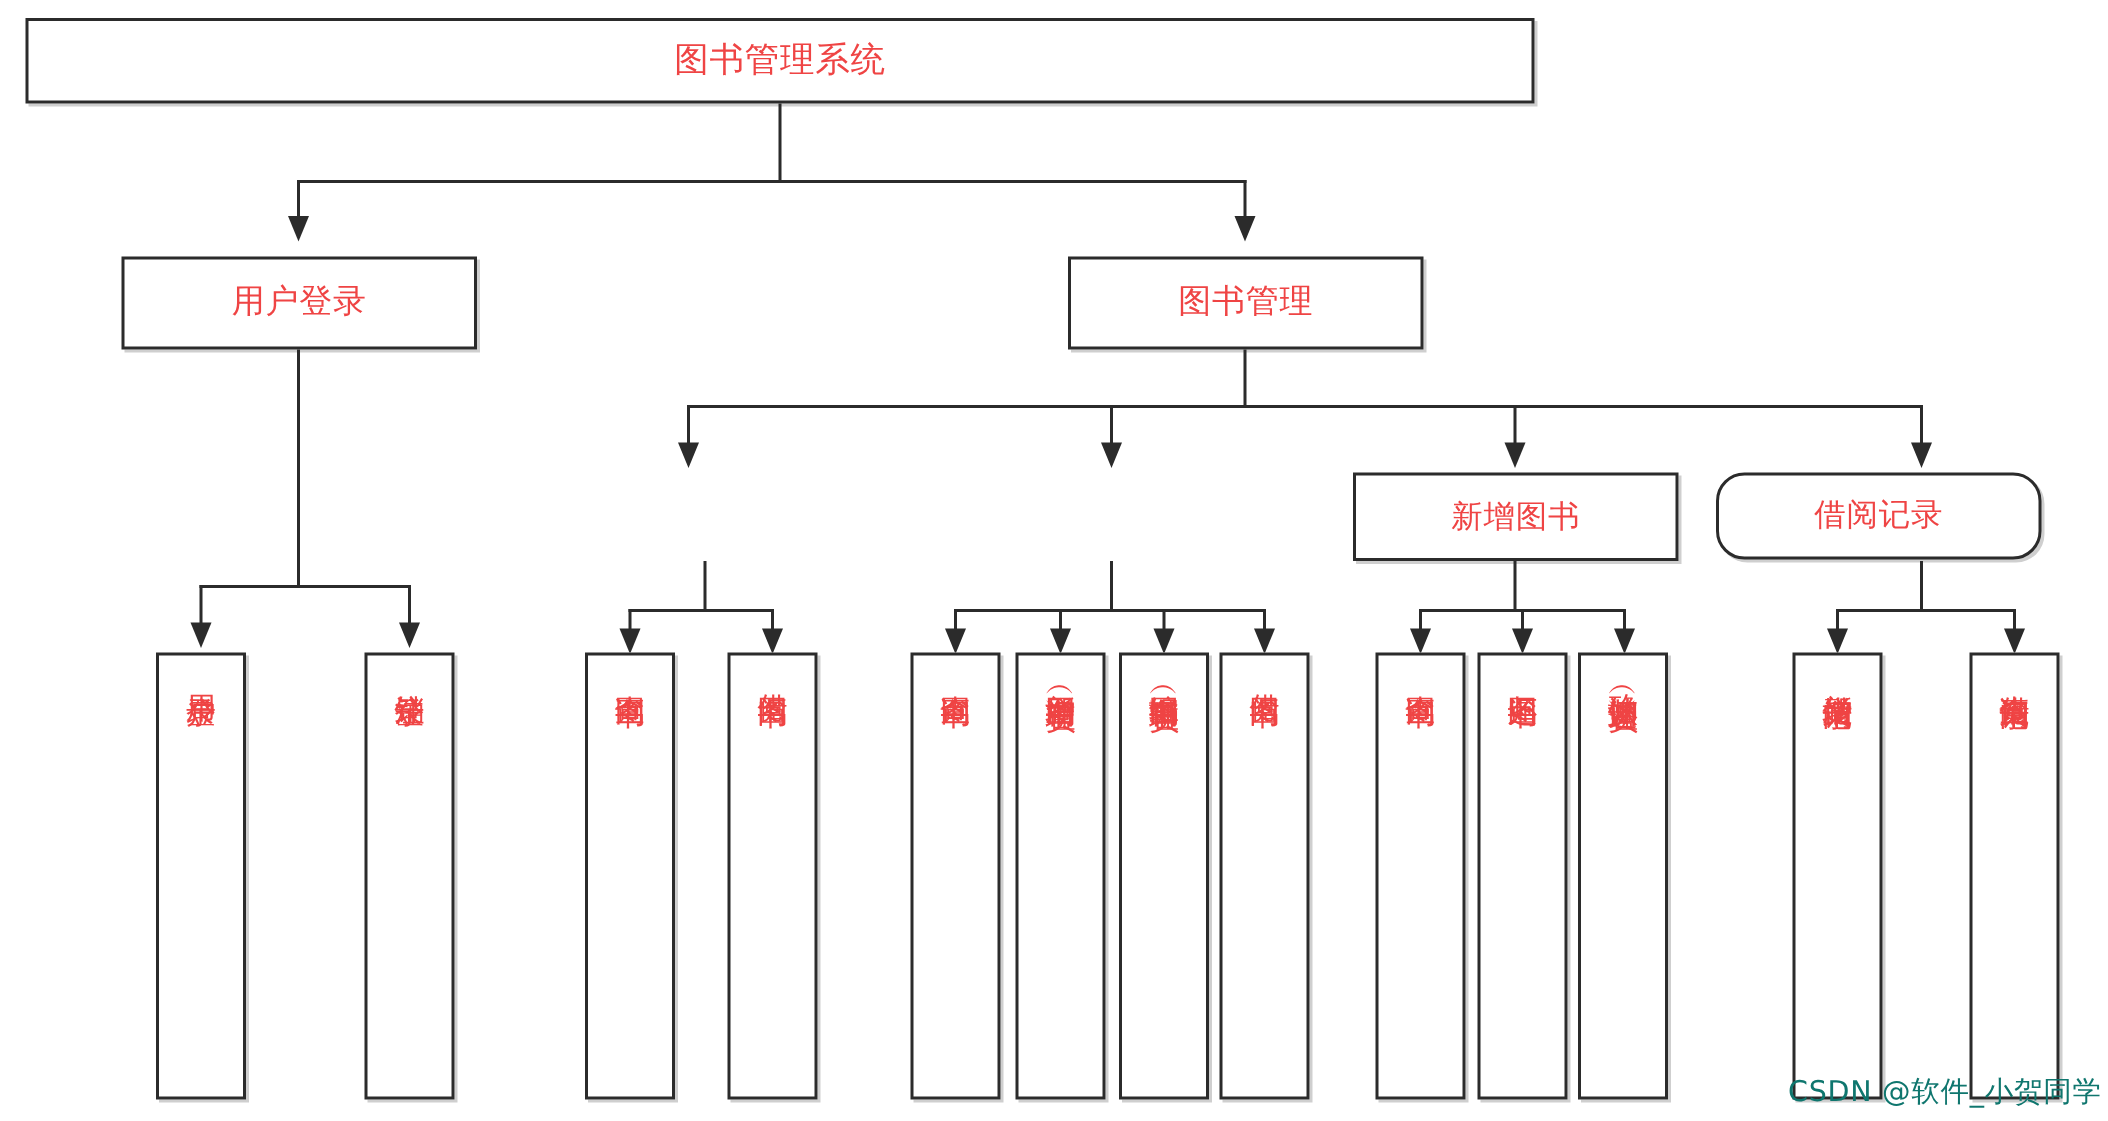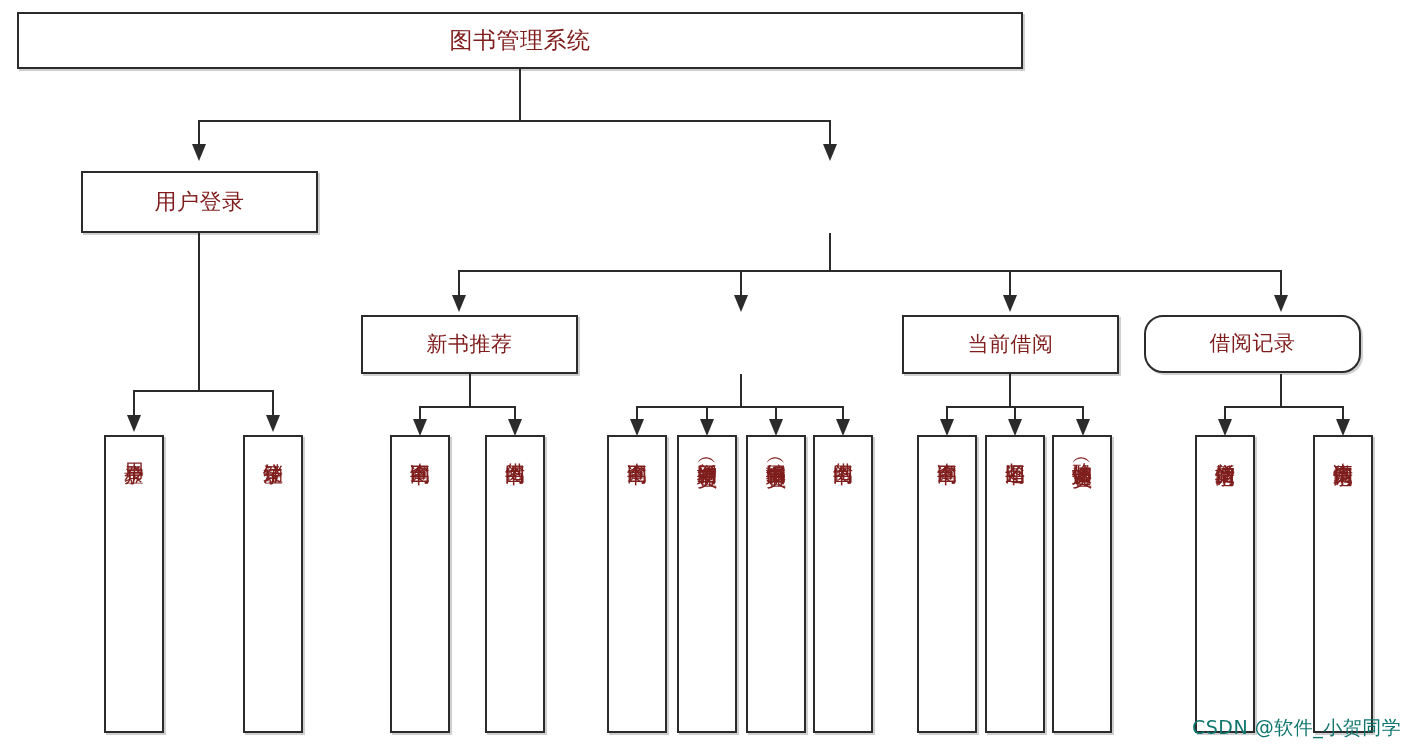--- a/index.html
+++ b/index.html
@@ -31,21 +31,21 @@
   }
   .node.shadowed {
     box-shadow: 2px 2px 0 0 #cfcfcf;
   }
   .node-label {
     font-size: 21px;
     line-height: 1.12;
     letter-spacing: 0.5px;
     white-space: nowrap;
     text-align: center;
-    color: #7f1d1d;
+    color: #ef4444;
   }
   
   .node.root .node-label { font-size: 23px; }
   .node.level2 .node-label { font-size: 22px; }
   .node.level3 .node-label { font-size: 21px; }
 
   
   .node.leaf {
     align-items: flex-start;
     justify-content: center;
@@ -109,20 +109,23 @@
   <div class="vline" style="left:198px; top:120px; width:2px; height:26px;"></div>
   <div class="arrow" style="left:192px; top:144px;"></div>
 
   <div class="vline" style="left:829px; top:120px; width:2px; height:26px;"></div>
   <div class="arrow" style="left:823px; top:144px;"></div>
 
   <div class="node level2 shadowed" style="left:81px; top:171px; width:237px; height:62px;">
     <span class="node-label">用户登录</span>
   </div>
 
+  <div class="node level2 shadowed" style="left:712px; top:171px; width:237px; height:62px;">
+    <span class="node-label">图书管理</span>
+  </div>
 
   <div class="vline" style="left:198px; top:233px; width:2px; height:158px;"></div>
   <div class="hline" style="left:133px; top:390px; width:140px; height:2px;"></div>
   <div class="vline" style="left:133px; top:390px; width:2px; height:27px;"></div>
   <div class="arrow" style="left:127px; top:415px;"></div>
   <div class="vline" style="left:272px; top:390px; width:2px; height:27px;"></div>
   <div class="arrow" style="left:266px; top:415px;"></div>
 
   <div class="vline" style="left:829px; top:233px; width:2px; height:38px;"></div>
   <div class="hline" style="left:458px; top:270px; width:824px; height:2px;"></div>
@@ -132,25 +135,22 @@
 
   <div class="vline" style="left:740px; top:270px; width:2px; height:27px;"></div>
   <div class="arrow" style="left:734px; top:295px;"></div>
 
   <div class="vline" style="left:1009px; top:270px; width:2px; height:27px;"></div>
   <div class="arrow" style="left:1003px; top:295px;"></div>
 
   <div class="vline" style="left:1280px; top:270px; width:2px; height:27px;"></div>
   <div class="arrow" style="left:1274px; top:295px;"></div>
 
-  <div class="node level3 shadowed" style="left:361px; top:315px; width:217px; height:59px;">
-    <span class="node-label">新书推荐</span>
-  </div>
   <div class="node level3 shadowed" style="left:902px; top:315px; width:217px; height:59px;">
-    <span class="node-label">当前借阅</span>
+    <span class="node-label">新增图书</span>
   </div>
   <div class="node level3 shadowed" style="left:1144px; top:315px; width:217px; height:58px;border-radius:19px;">
     <span class="node-label">借阅记录</span>
   </div>
 
   <div class="vline" style="left:469px; top:374px; width:2px; height:33px;"></div>
   <div class="hline" style="left:419px; top:406px; width:96px; height:2px;"></div>
   <div class="vline" style="left:419px; top:406px; width:2px; height:16px;"></div>
   <div class="arrow" style="left:413px; top:419px;"></div>
   <div class="vline" style="left:514px; top:406px; width:2px; height:16px;"></div>

